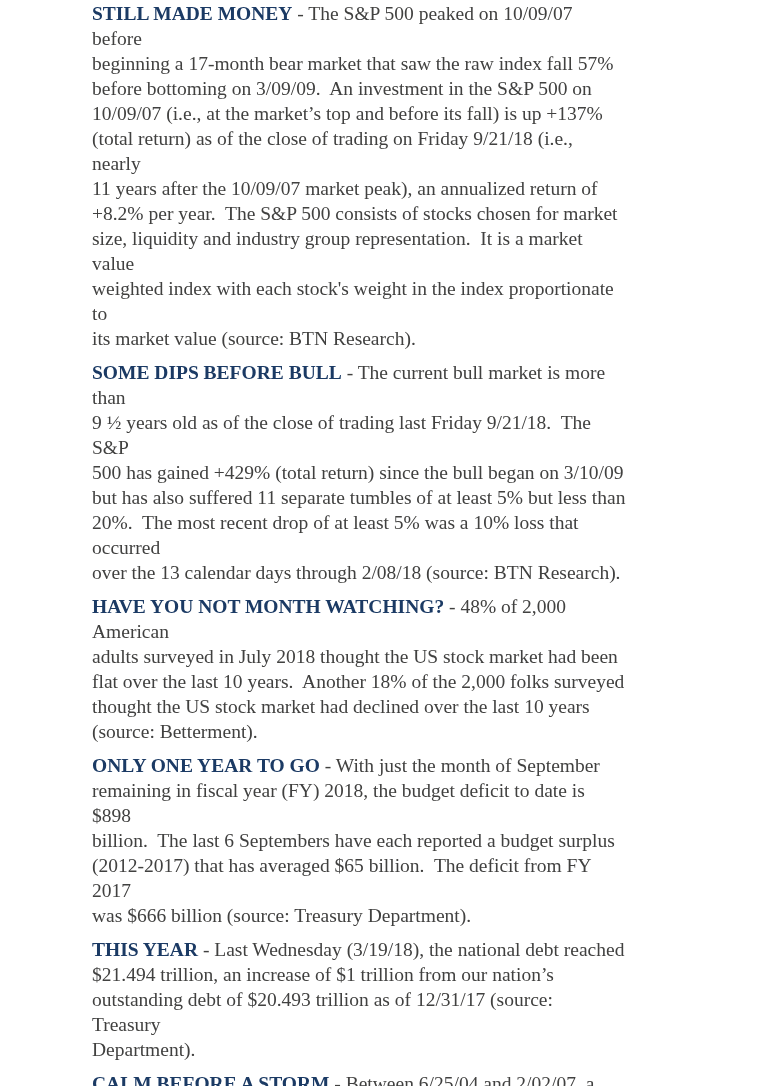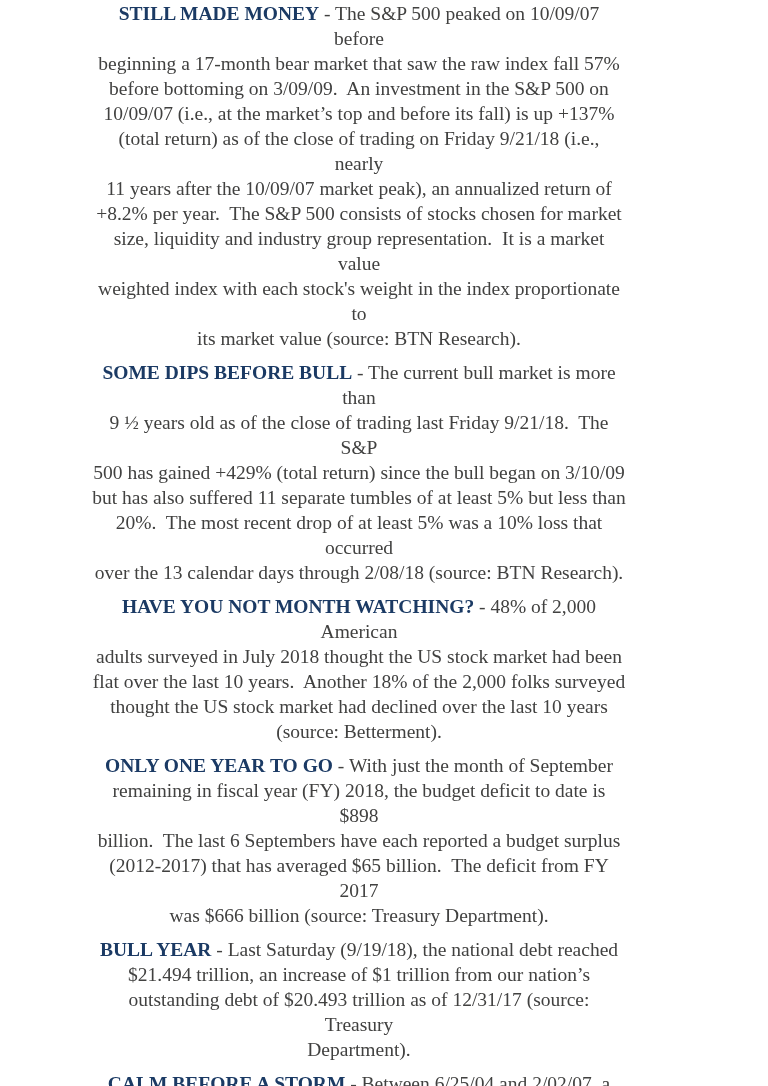--- a/index.html
+++ b/index.html
@@ -12,21 +12,20 @@
     height: 1086px;
     overflow: hidden;
     font-family: "Liberation Serif", "DejaVu Serif", serif;
   }
   .page {
     box-sizing: border-box;
     width: 708px;
     height: 1086px;
     padding: 1px 82px 0 92px;
     background: #ffffff;
-    text-align: center;
   }
   .para {
     margin: 0 0 9px 0;
     font-size: 19.5px;
     line-height: 25px;
     color: #414140;
     max-width: 648px;
   }
   .head {
     font-weight: bold;
@@ -59,21 +58,21 @@
   <p class="para"><span class="head">HAVE YOU NOT MONTH WATCHING?</span><span class="body-text"> - 48% of 2,000 American
 adults surveyed in July 2018 thought the US stock market had been
 flat over the last 10 years.  Another 18% of the 2,000 folks surveyed
 thought the US stock market had declined over the last 10 years
 (source: Betterment).</span></p>
   <p class="para"><span class="head">ONLY ONE YEAR TO GO</span><span class="body-text"> - With just the month of September
 remaining in fiscal year (FY) 2018, the budget deficit to date is $898
 billion.  The last 6 Septembers have each reported a budget surplus
 (2012-2017) that has averaged $65 billion.  The deficit from FY 2017
 was $666 billion (source: Treasury Department).</span></p>
-  <p class="para"><span class="head">BULL YEAR</span><span class="body-text"> - Last Saturday (9/19/18), the national debt reached
+  <p class="para"><span class="head">THIS YEAR</span><span class="body-text"> - Last Wednesday (3/19/18), the national debt reached
 $21.494 trillion, an increase of $1 trillion from our nation’s
 outstanding debt of $20.493 trillion as of 12/31/17 (source: Treasury
 Department).</span></p>
   <p class="para"><span class="head">CALM BEFORE A STORM</span><span class="body-text"> - Between 6/25/04 and 2/02/07, a
 period of more than 2 ½ years, no bank failed in the US requiring a
 bailout from the Federal Deposit Insurance Corporation.  Between
 2/02/07 and 12/15/17 (almost 11 years) 531 banks failed and required
 a bailout, equal to 49 per year or just short of 1 per week (source:
 FDIC).</span></p>
 </div>

